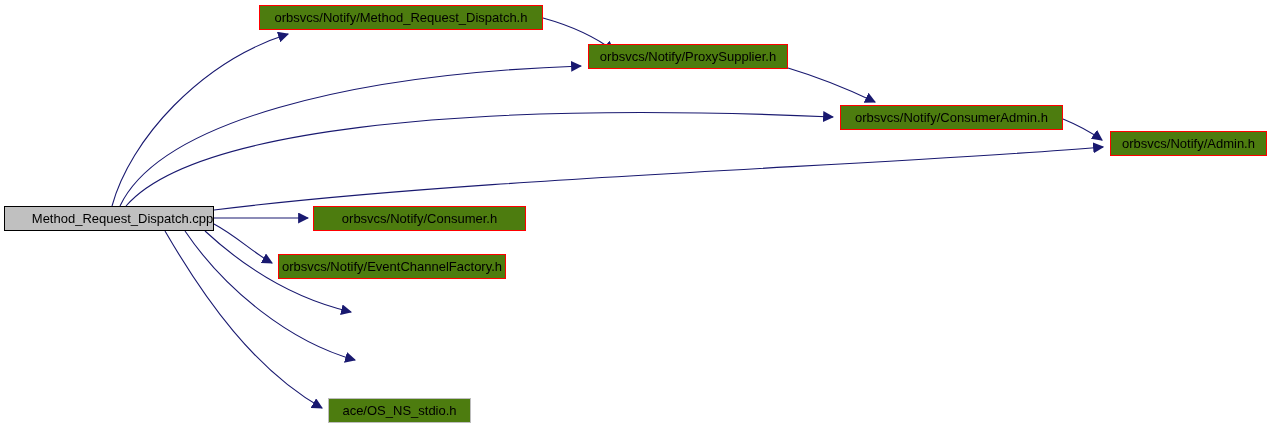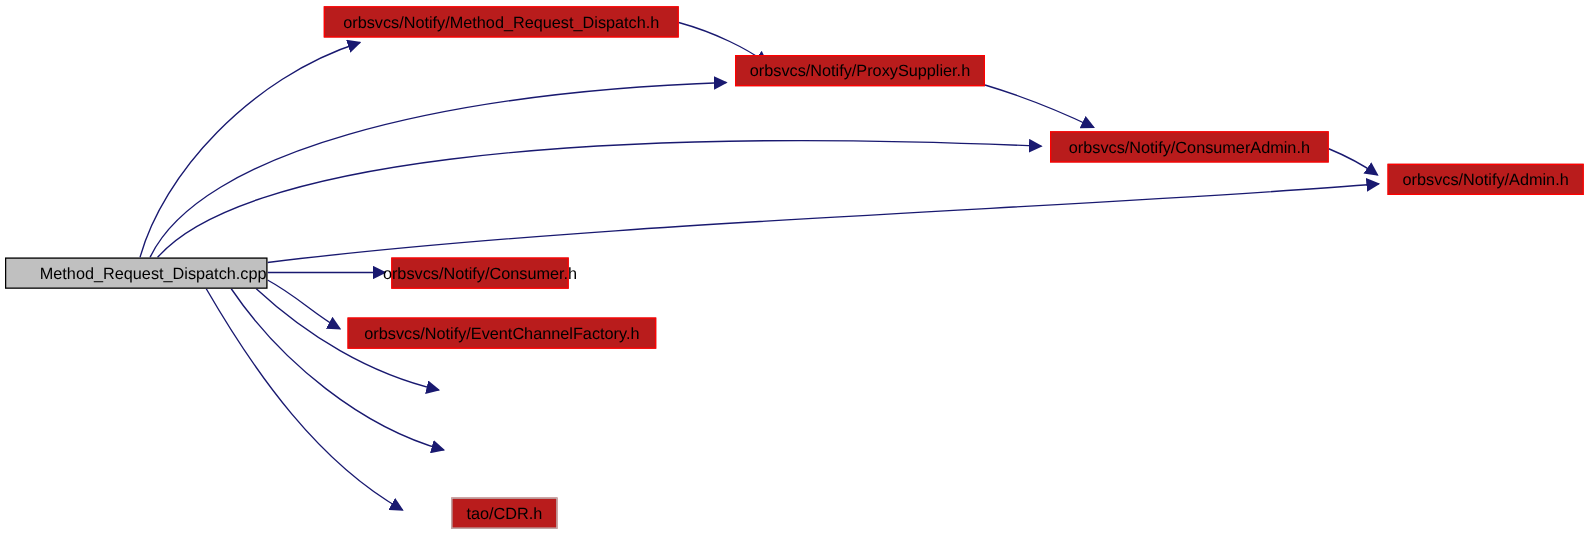--- a/index.html
+++ b/index.html
@@ -28,21 +28,21 @@
   }
 
   .node {
     position: absolute;
     height: 25px;
     display: flex;
     align-items: center;
     justify-content: center;
     font-size: 13px;
     color: #000000;
-    background: #b91c1c;
+    background: #4d7c0f;
     border: 1px solid #000000;
     white-space: nowrap;
     padding: 0 4px;
   }
   .node.documented { border-color: #ff0000; cursor: pointer; }
   .node.external   { border-color: #bdbdbd; }
   .node.source     { background: #c0c0c0; border-color: #000000; padding-left: 31px; }
 </style>
 </head>
 <body>
@@ -73,21 +73,22 @@
   <div class="node source" style="left:4px; top:206px; width:210px;">Method_Request_Dispatch.cpp</div>
 
   <div class="node documented" style="left:259px; top:5px; width:284px;">orbsvcs/Notify/Method_Request_Dispatch.h</div>
 
   <div class="node documented" style="left:588px; top:44px; width:200px;">orbsvcs/Notify/ProxySupplier.h</div>
 
   <div class="node documented" style="left:840px; top:105px; width:223px;">orbsvcs/Notify/ConsumerAdmin.h</div>
 
   <div class="node documented" style="left:1110px; top:131px; width:157px;">orbsvcs/Notify/Admin.h</div>
 
-  <div class="node documented" style="left:313px; top:206px; width:142px;">orbsvcs/Notify/Consumer.h</div>
+  <div class="node documented" style="left:313px; top:206px; width:213px;">orbsvcs/Notify/Consumer.h</div>
 
-  <div class="node documented" style="left:278px; top:254px; width:247px;text-align:center;">orbsvcs/Notify/EventChannelFactory.h</div>
+  <div class="node documented" style="left:278px; top:254px; width:228px;text-align:center;">orbsvcs/Notify/EventChannelFactory.h</div>
 
 
   <div class="node external" style="left:361px; top:350px; width:85px;margin-top:48px;">tao/CDR.h</div>
 
+  <div class="node external" style="left:328px; top:398px; width:143px;">ace/OS_NS_stdio.h</div>
 
 </div>
 
 </body></html>

